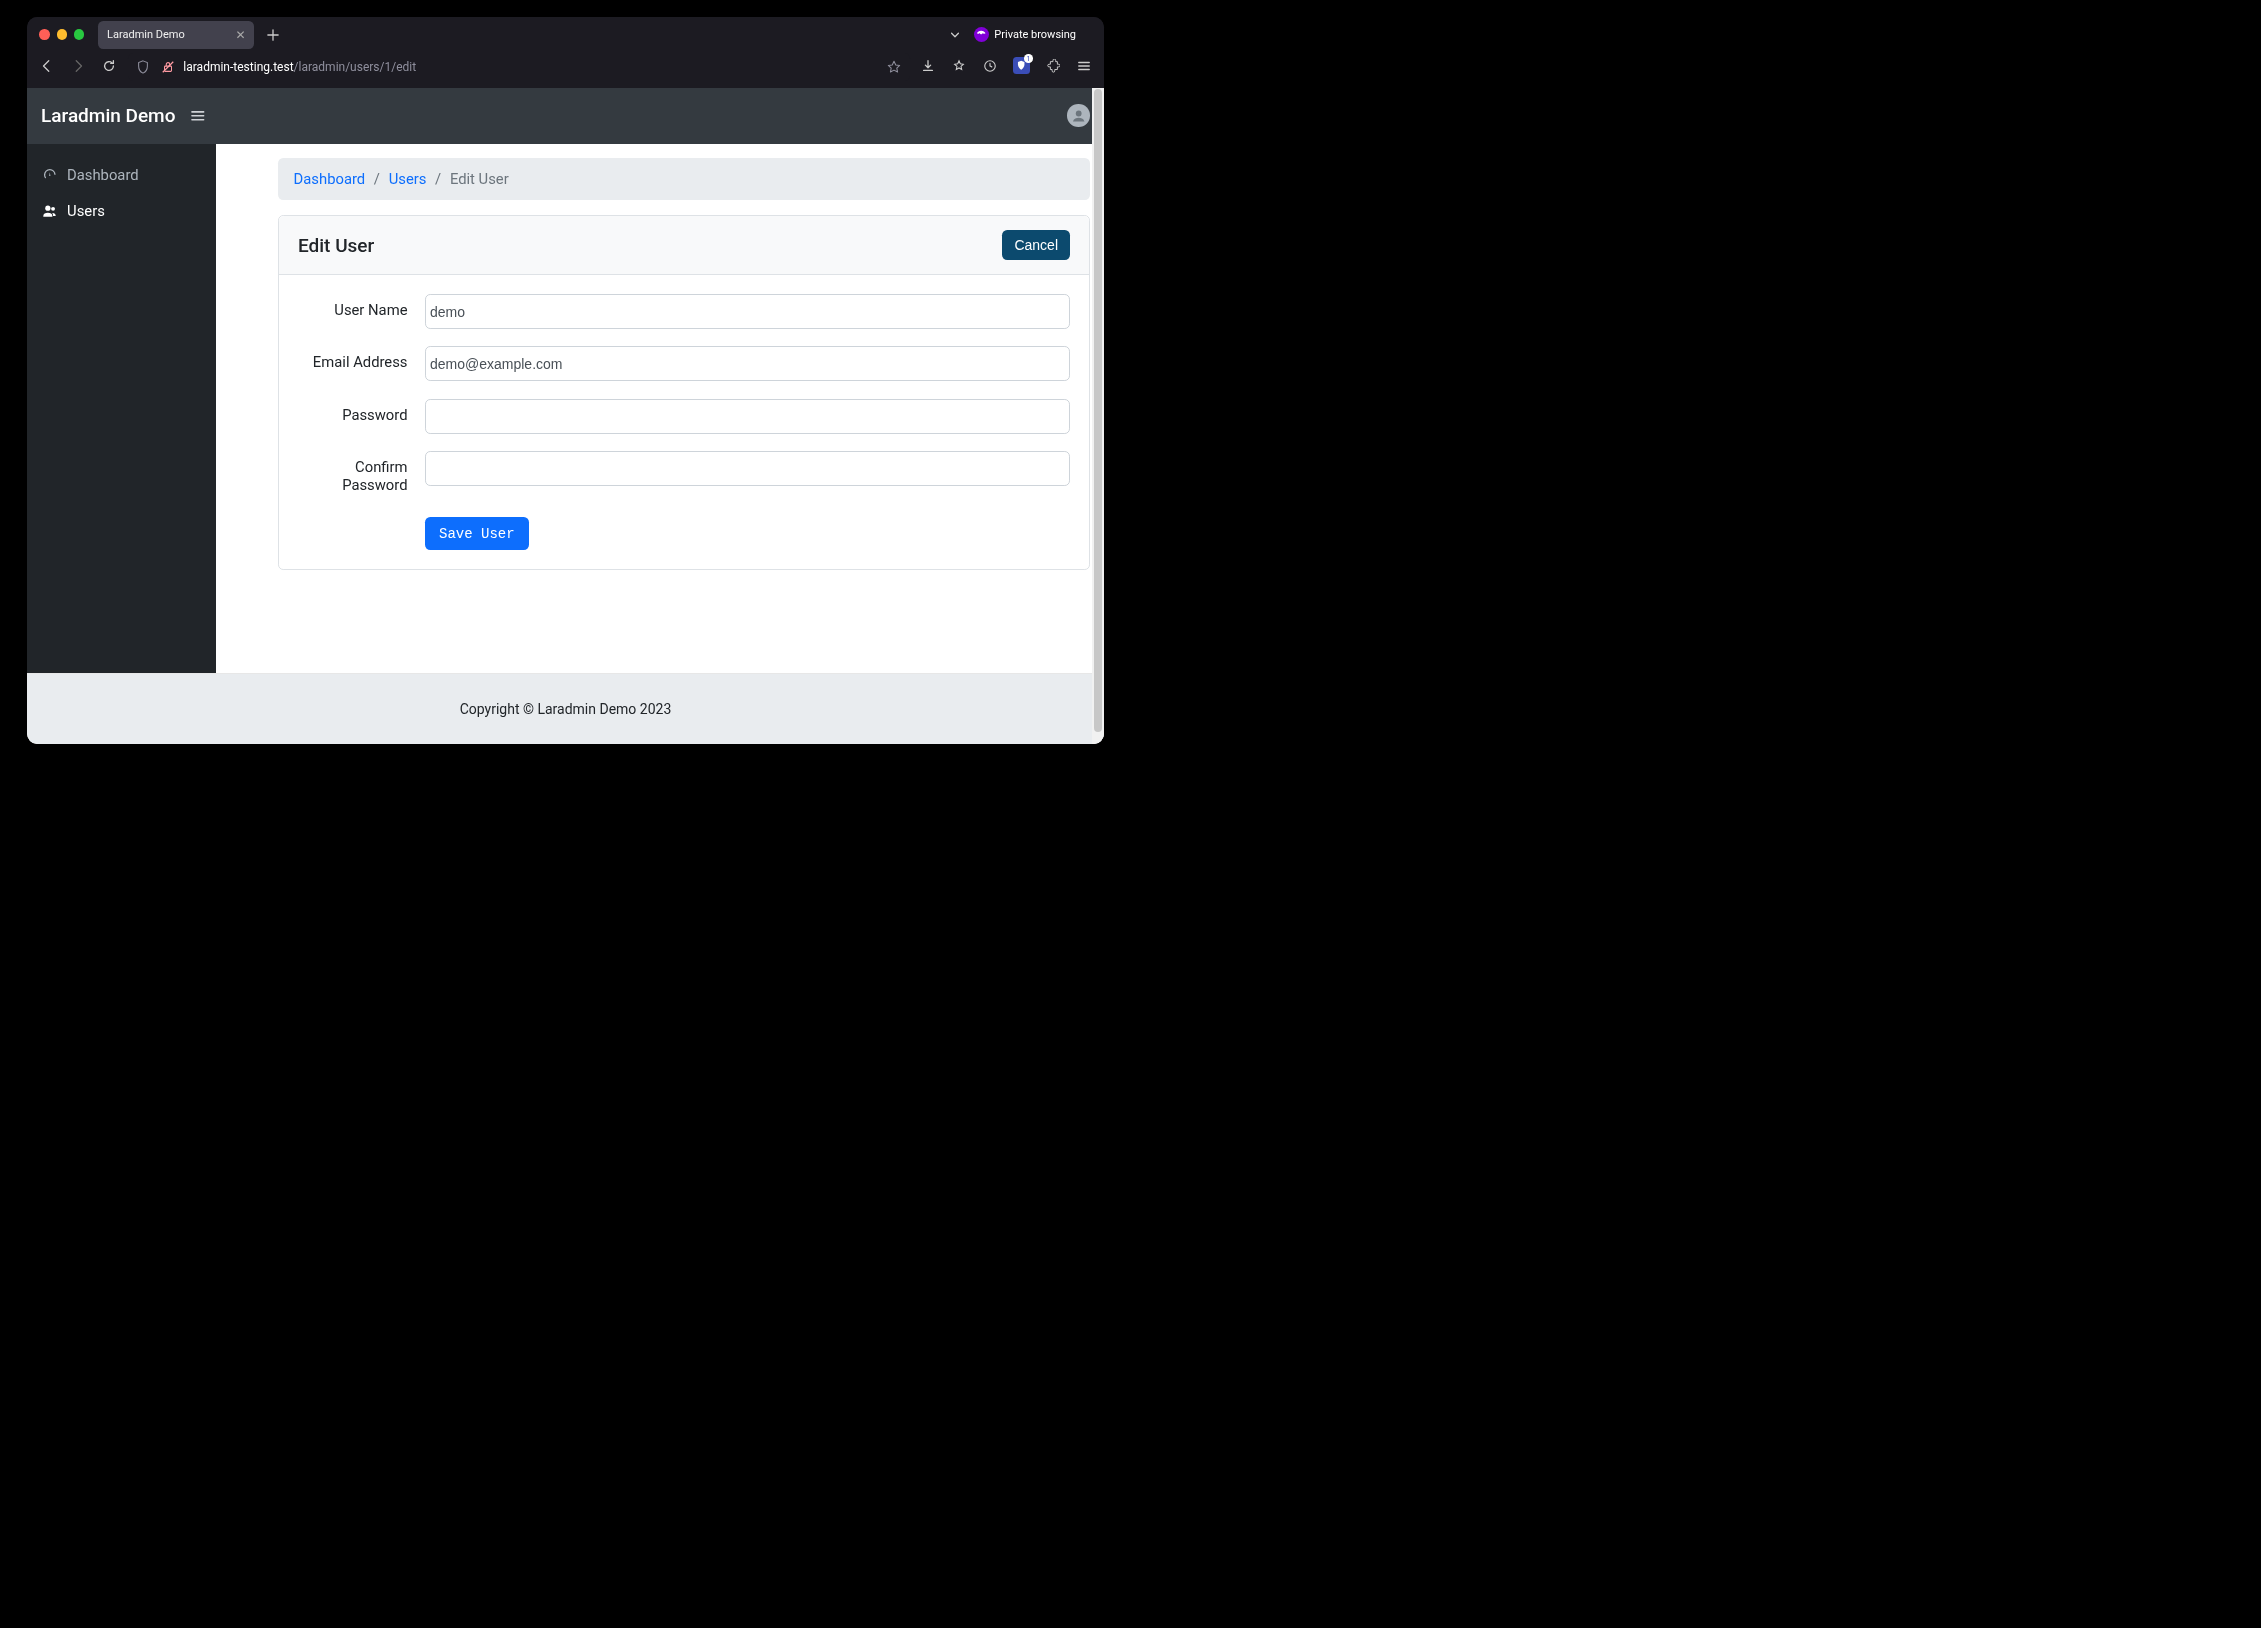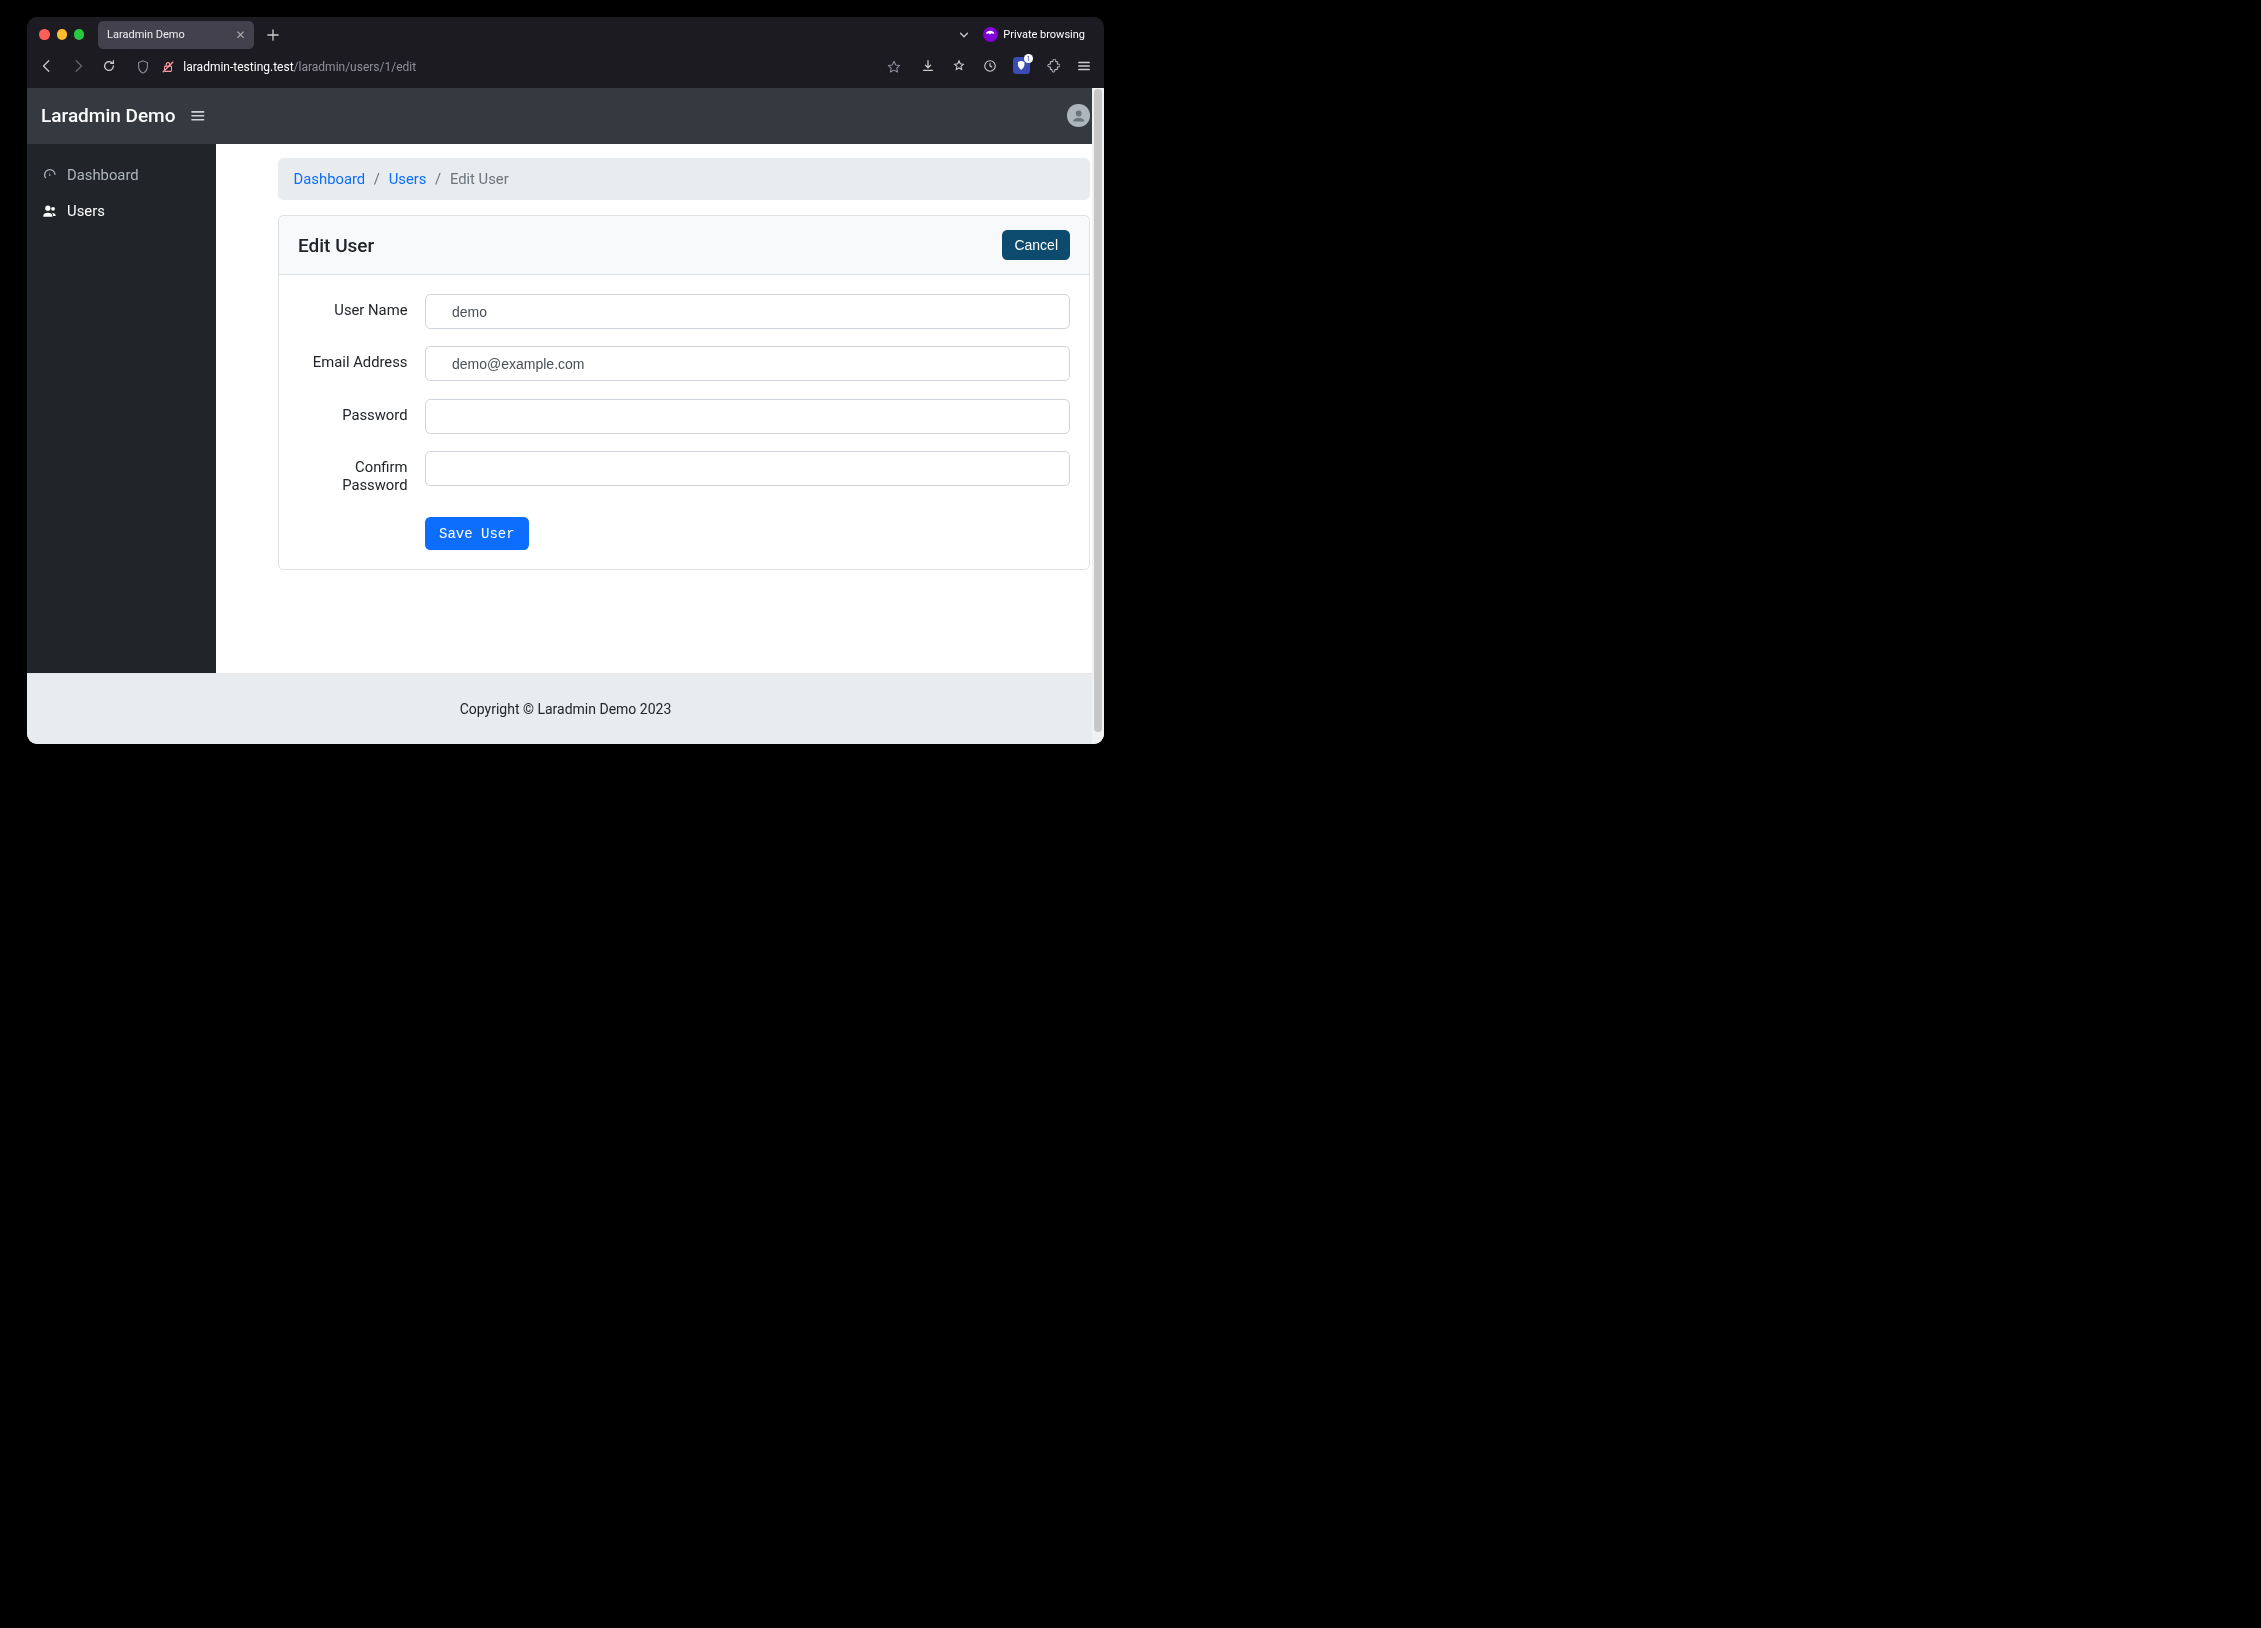--- a/index.html
+++ b/index.html
@@ -56,21 +56,21 @@
       gap: 7px;
     }
     .tab-title { flex: 1; }
     .tab-close { color: #aaa; cursor: pointer; font-size: 12px; line-height:1; }
     .newtab-btn {
       width: 24px; height: 24px; display:flex; align-items:center; justify-content:center;
       color:#ccc; border-radius:3.5px; cursor:pointer;
     }
     .tab-bar-spacer { flex:1; }
     .tabs-dropdown { color:#ccc; width:24px; height:24px; display:flex;align-items:center;justify-content:center; cursor:pointer;}
-    .private-badge { display:flex; align-items:center; gap:5.2px; color:#fff; font-size:11px; margin-right:12px;}
+    .private-badge { display:flex; align-items:center; gap:5.2px; color:#fff; font-size:11px; margin-right:21px;}
     .private-icon {
       width:15.6px; height:15.6px; border-radius:50%; background:#8000d7; display:flex;align-items:center;justify-content:center;
     }
     
     .toolbar {
       height: 35px;
       background: #1c1b22;
       display:flex;
       align-items:flex-start;
       padding: 0 7px;
@@ -247,21 +247,21 @@
     }
     .form-control-wrap {
       flex:1;
       padding-left:14px;
     }
     .form-control {
       width:100%;
       height:35px;
       border:0.9px solid #ced4da;
       border-radius:5.2px;
-      padding:0 26px;
+      padding:0 4px;
       font-size:14px;
       color:#495057;
       background:#fff;
     }
     .form-actions {
       padding-left:127px;
       padding-top:5.2px;
     }
     .btn-save {
       background:#0d6efd;

